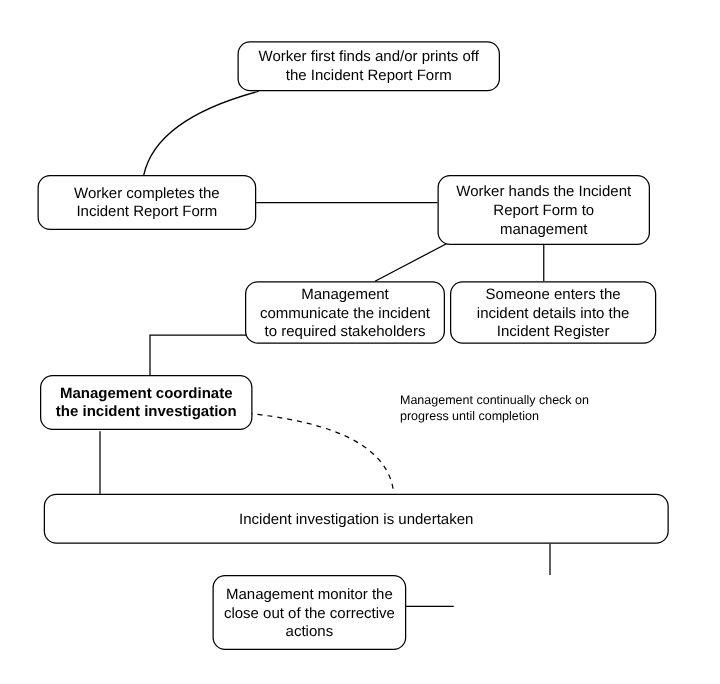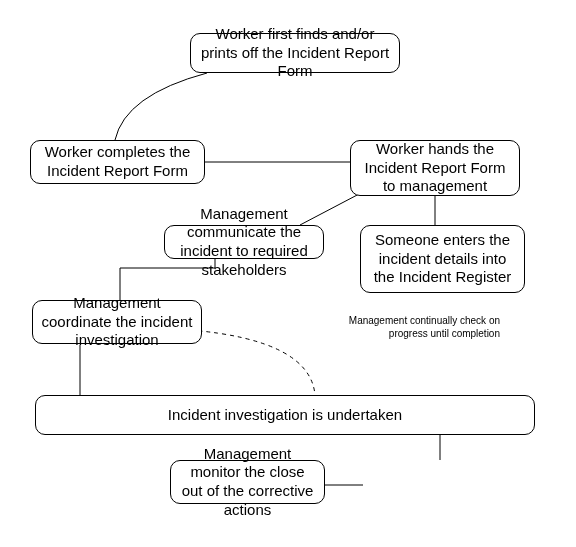--- a/index.html
+++ b/index.html
@@ -22,21 +22,21 @@
     top: 0; left: 0;
     width: 576px;
     height: 547px;
     pointer-events: none;
   }
   .node {
     position: absolute;
     border: 1px solid #000;
     border-radius: 10px;
     background: #fff;
-    font-size: 15px;
+    font-size: 12px;
     line-height: 1.25;
     text-align: center;
     display: flex;
     align-items: center;
     justify-content: center;
     padding: 6px 8px;
     color: #000;
   }
   .annotation {
     position: absolute;
@@ -77,38 +77,38 @@
   </div>
 
   <div class="node" style="left:30px; top:140px; width:175px; height:44px;">
     <span>Worker completes the Incident Report Form</span>
   </div>
 
   <div class="node" style="left:350px; top:140px; width:170px; height:56px;">
     <span>Worker hands the Incident Report Form to management</span>
   </div>
 
-  <div class="node" style="left:164px; top:225px; width:160px; height:34px;">
+  <div class="node" style="left:196px; top:225px; width:160px; height:50px;">
     <span>Management communicate the incident to required stakeholders</span>
   </div>
 
-  <div class="node" style="left:360px; top:225px; width:165px; height:68px;">
+  <div class="node" style="left:360px; top:225px; width:165px; height:50px;">
     <span>Someone enters the incident details into the Incident Register</span>
   </div>
 
-  <div class="node" style="left:32px; top:300px; width:170px; height:44px;">
+  <div class="node" style="left:32px; top:300px; width:170px; height:44px;font-weight:bold;">
     <span>Management coordinate the incident investigation</span>
   </div>
 
   <div class="node" style="left:35px; top:395px; width:500px; height:40px;text-align:center;">
     <span>Incident investigation is undertaken</span>
   </div>
 
-  <div class="node" style="left:170px; top:460px; width:155px; height:44px;">
+  <div class="node" style="left:170px; top:460px; width:155px; height:60px;">
     <span>Management monitor the close out of the corrective actions</span>
   </div>
 
 
-  <div class="annotation" style="left:320px; top:315px; width:180px;text-align:right;">
+  <div class="annotation" style="left:320px; top:315px; width:180px;">
     <span>Management continually check on progress until completion</span>
   </div>
 
 </div>
 
 </body></html>

